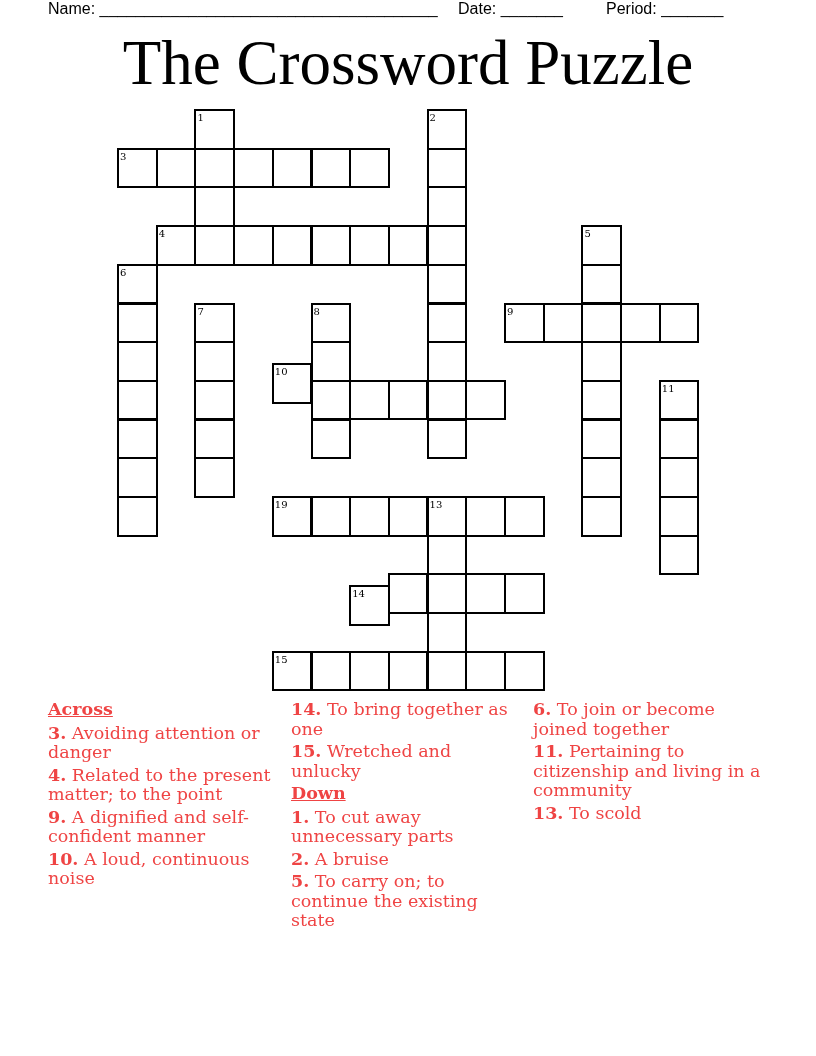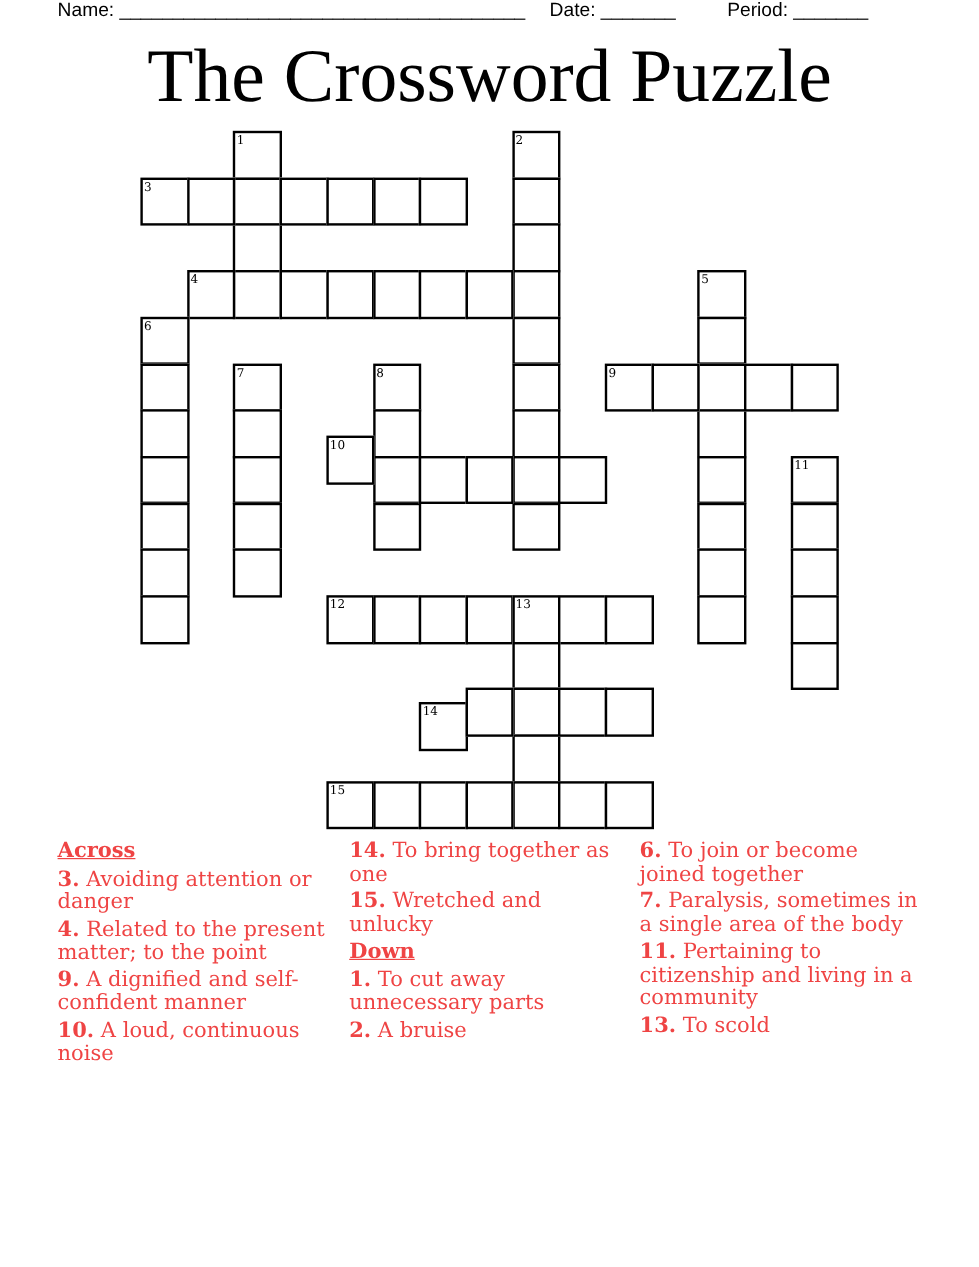--- a/index.html
+++ b/index.html
@@ -124,21 +124,21 @@
     <div class="cell" style="left: 387.9px; top: 379.9px;"></div>
     <div class="cell" style="left: 465.3px; top: 379.9px;"></div>
     <div class="cell" style="left: 658.8px; top: 379.9px;">
       <span class="num">11</span>
     </div>
     <div class="cell" style="left: 658.8px; top: 418.6px;"></div>
     <div class="cell" style="left: 658.8px; top: 457.3px;"></div>
     <div class="cell" style="left: 658.8px; top: 496px;"></div>
     <div class="cell" style="left: 658.8px; top: 534.7px;"></div>
     <div class="cell" style="left: 271.8px; top: 496px;">
-      <span class="num">12</span>
+      <span class="num">19</span>
     </div>
     <div class="cell" style="left: 310.5px; top: 496px;"></div>
     <div class="cell" style="left: 349.2px; top: 496px;"></div>
     <div class="cell" style="left: 387.9px; top: 496px;"></div>
     <div class="cell" style="left: 426.6px; top: 496px;">
       <span class="num">13</span>
     </div>
     <div class="cell" style="left: 465.3px; top: 496px;"></div>
     <div class="cell" style="left: 504px; top: 496px;"></div>
     <div class="cell" style="left: 426.6px; top: 534.7px;"></div>
@@ -168,20 +168,20 @@
   <div class="clue"><b>9.</b> <span>A dignified and self-confident manner</span></div>
   <div class="clue"><b>10.</b> <span>A loud, continuous noise</span></div>
 </div>
 
 <div class="clues" id="col2">
   <div class="clue"><b>14.</b> <span>To bring together as one</span></div>
   <div class="clue"><b>15.</b> <span>Wretched and unlucky</span></div>
   <span class="heading">Down</span>
   <div class="clue"><b>1.</b> <span>To cut away unnecessary parts</span></div>
   <div class="clue"><b>2.</b> <span>A bruise</span></div>
+  <div class="clue"><b>5.</b> <span>To carry on; to continue the existing state</span></div>
 </div>
 
 <div class="clues" id="col3">
   <div class="clue"><b>6.</b> <span>To join or become joined together</span></div>
-  <div class="clue"><b>7.</b> <span>Paralysis, sometimes in a single area of the body</span></div>
   <div class="clue"><b>11.</b> <span>Pertaining to citizenship and living in a community</span></div>
   <div class="clue"><b>13.</b> <span>To scold</span></div>
 </div>
 
 </body></html>

